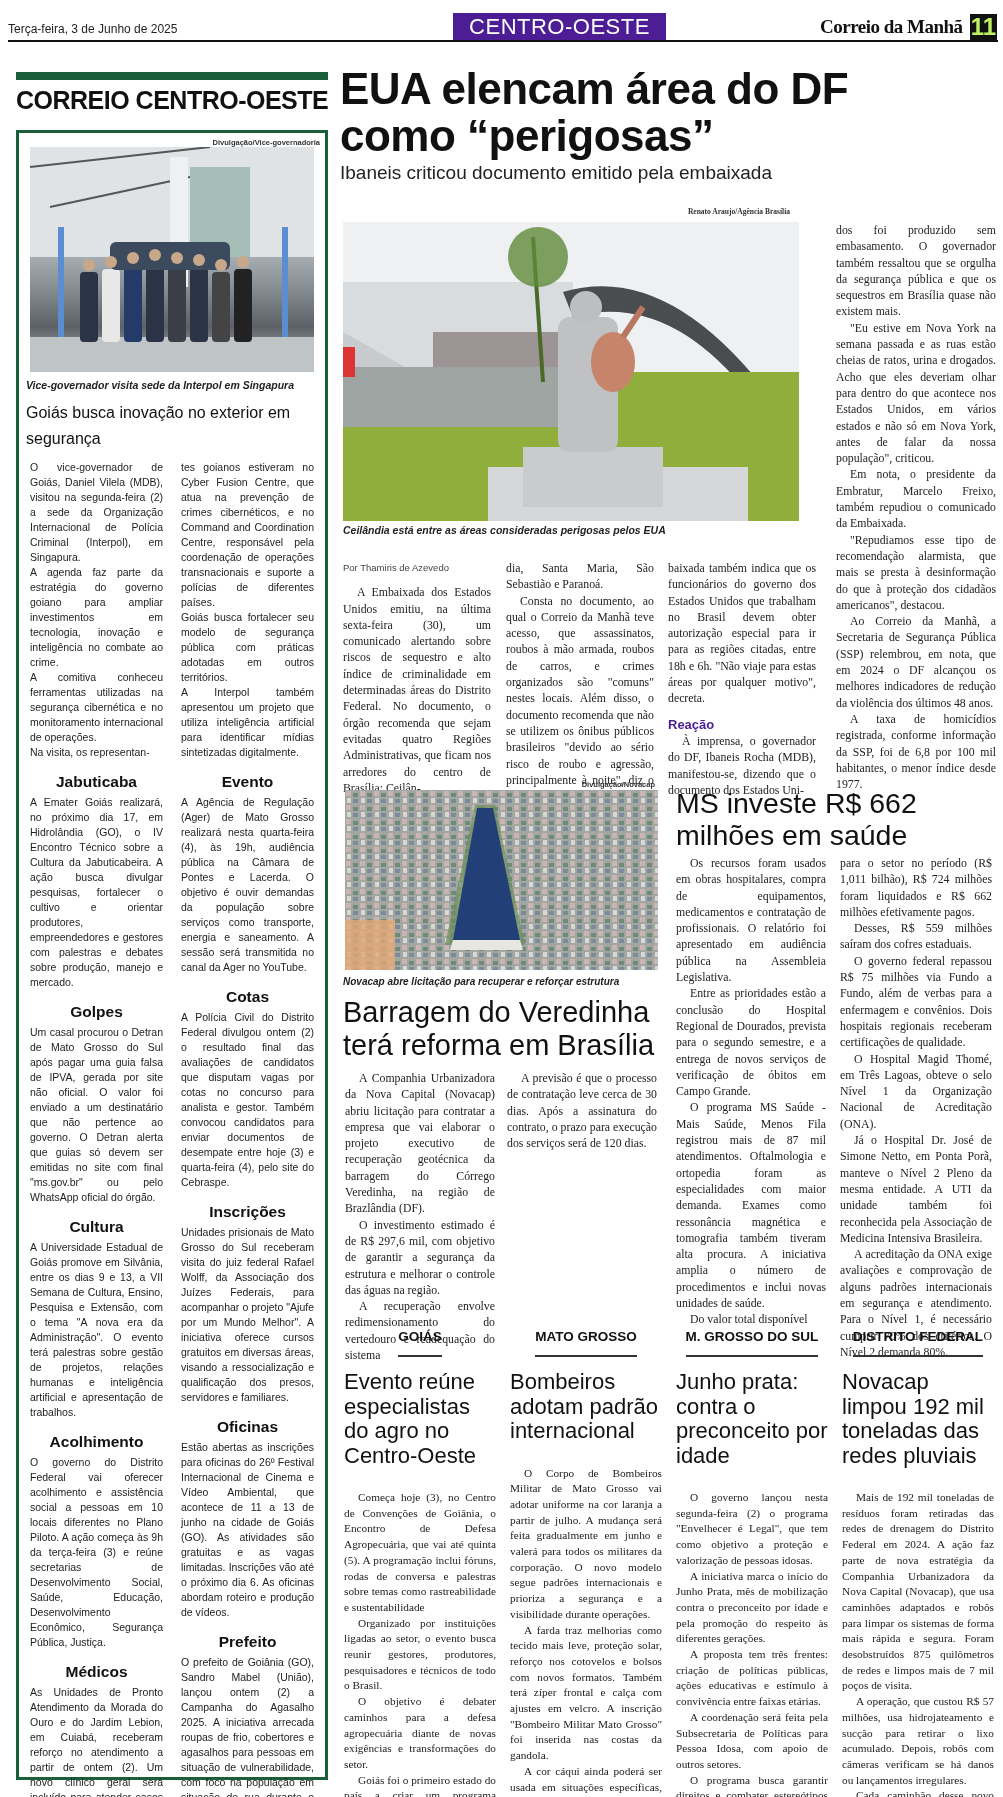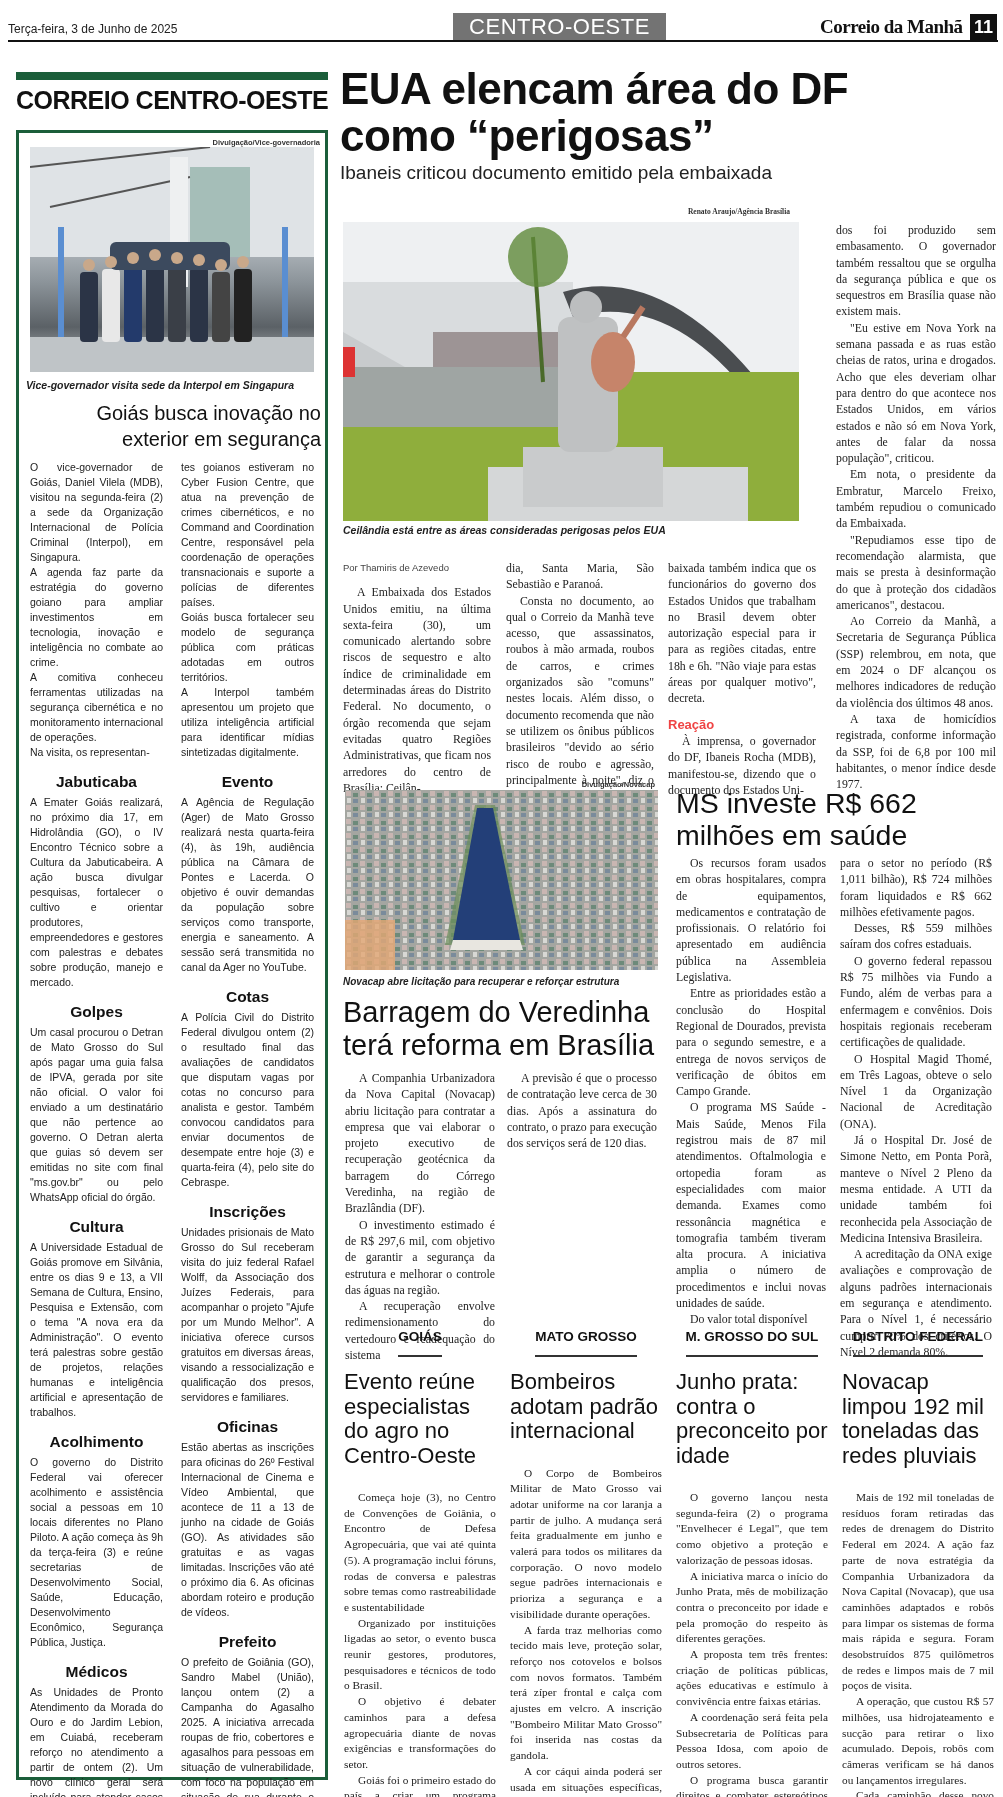--- a/index.html
+++ b/index.html
@@ -3,51 +3,51 @@
 <meta charset="utf-8">
 <style>
   * { box-sizing: border-box; margin: 0; padding: 0; }
   html, body { width: 1003px; height: 1797px; background: #fff; overflow: hidden; }
   body { position: relative; font-family: "Liberation Sans", sans-serif; color: #1a1a1a; }
   .abs { position: absolute; }
   .sans { font-family: "Liberation Sans", "DejaVu Sans", sans-serif; }
 
   
   #hdr-date { left: 8px; top: 22px; font-size: 12px; color: #222; }
-  #hdr-section { left: 453px; top: 13px; width: 213px; height: 28px; background: #737373; color: #fff; font-size: 22px; text-align: center; line-height: 28px; letter-spacing: 0.5px; }
+  #hdr-section { left: 453px; top: 13px; width: 213px; height: 28px; background: #4c1d95; color: #fff; font-size: 22px; text-align: center; line-height: 28px; letter-spacing: 0.5px; }
   #hdr-brand { left: 820px; top: 16px; font-family: "Liberation Serif", serif; font-size: 19px; font-weight: bold; color: #111; letter-spacing: -0.5px; }
-  #hdr-page { left: 970px; top: 14px; width: 27px; height: 26px; background: #111; color: #ffffff; font-size: 18px; font-weight: bold; text-align: center; line-height: 26px; }
+  #hdr-page { left: 970px; top: 14px; width: 27px; height: 26px; background: #111; color: #bef264; font-size: 24px; font-weight: bold; text-align: center; line-height: 26px; }
   #hdr-rule { left: 8px; top: 40px; width: 990px; height: 2px; background: #111; }
 
   
   #left-greenbar { left: 16px; top: 72px; width: 312px; height: 8px; background: #1b5e3a; }
   #left-title { left: 16px; top: 86px; width: 312px; font-size: 25px; font-weight: bold; letter-spacing: -0.5px; white-space: nowrap; color: #111; }
   #left-box { left: 16px; top: 130px; width: 312px; height: 1650px; border: 3px solid #1b5e3a; border-top-width: 3px; }
   .credit { font-size: 7.5px; color: #333; font-weight: bold; }
   #left-credit { left: 180px; top: 138px; text-align: right; width: 140px; }
   #left-photo { left: 30px; top: 147px; width: 284px; height: 225px; background: linear-gradient(180deg,#d8dde0 0%,#c5cbd0 35%,#8c949a 60%,#5b6166 80%,#bfc3c6 100%); overflow: hidden; }
   #left-caption { left: 26px; top: 379px; width: 295px; font-size: 10.5px; font-style: italic; font-weight: bold; color: #222; }
-  #left-headline { left: 26px; top: 400px; width: 295px; text-align: right; font-size: 20px; line-height: 26px; color: #111; }
+  #left-headline { left: 26px; top: 400px; width: 295px; text-align: left; font-size: 16px; line-height: 26px; color: #111; }
   .lcol { font-size: 10.5px; line-height: 15px; color: #222; text-align: justify; hyphens: auto; }
   .lcol p { margin: 0; }
   .lsub { font-size: 15.5px; font-weight: bold; text-align: center; line-height: 20px; margin: 12px 0 3px; color: #111; }
   #lcol1 { left: 30px; top: 460px; width: 133px; }
   #lcol2 { left: 181px; top: 460px; width: 133px; }
 
   
   #main-h1 { left: 340px; top: 65px; width: 620px; font-size: 44px; line-height: 47px; font-weight: bold; color: #111; letter-spacing: -0.5px; }
   #main-deck { left: 340px; top: 162px; font-size: 19px; color: #222; }
   #main-credit { left: 560px; top: 207px; width: 230px; text-align: right; font-family: Liberation Serif, serif; }
   #main-photo { left: 343px; top: 222px; width: 456px; height: 299px; overflow: hidden; background: linear-gradient(180deg,#f1f3f5 0%,#e4e7ea 30%,#a9b0a6 55%,#8dac3a 70%,#7ea233 100%); }
   #main-caption { left: 343px; top: 524px; width: 460px; font-size: 10.5px; font-style: italic; font-weight: bold; color: #222; }
   .body { font-family: "Liberation Serif", serif; font-size: 11.8px; line-height: 16.3px; color: #222; text-align: justify; hyphens: auto; }
   .body p { text-indent: 14px; }
   .body p.noind { text-indent: 0; }
   .byline { font-family: "Liberation Sans", sans-serif; font-size: 9.5px; color: #444; margin-bottom: 8px; text-indent: 0 !important; }
-  .subhead { font-family: "Liberation Sans", sans-serif; font-weight: bold; font-size: 13px; margin-top: 10px; text-indent: 0 !important; color: #ef4444; }
+  .subhead { font-family: "Liberation Sans", sans-serif; font-weight: bold; font-size: 13px; margin-top: 10px; text-indent: 0 !important; color: #4c1d95; }
   #m1 { left: 343px; top: 560px; width: 148px; }
   #m2 { left: 506px; top: 560px; width: 148px; }
   #m3 { left: 668px; top: 560px; width: 148px; }
   #m4 { left: 836px; top: 222px; width: 160px; }
 
   
   #bar-credit { left: 440px; top: 780px; width: 215px; text-align: right; }
   #bar-photo { left: 345px; top: 790px; width: 313px; height: 180px; overflow: hidden; background: #9b9c98; }
   #bar-caption { left: 343px; top: 976px; width: 320px; font-size: 10px; font-style: italic; font-weight: bold; color: #222; white-space: nowrap; }
   #bar-h { left: 343px; top: 996px; width: 320px; font-size: 29px; line-height: 33px; color: #111; }

